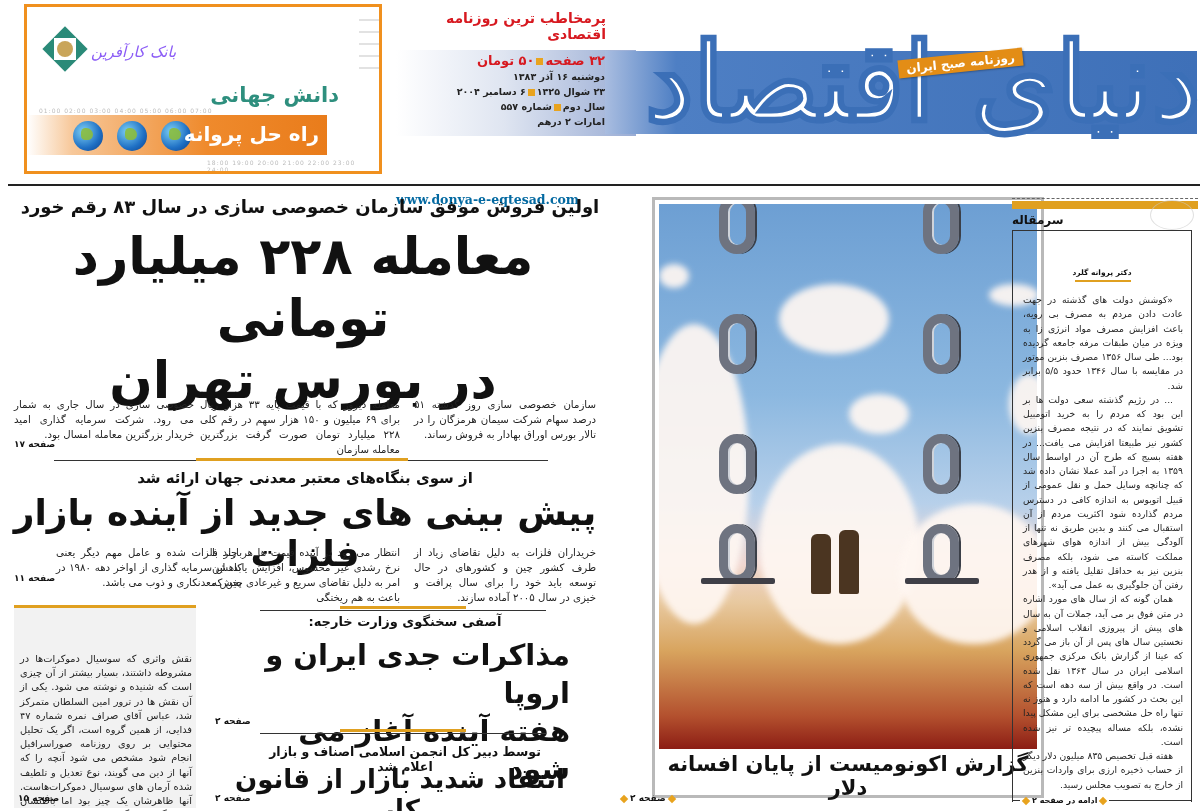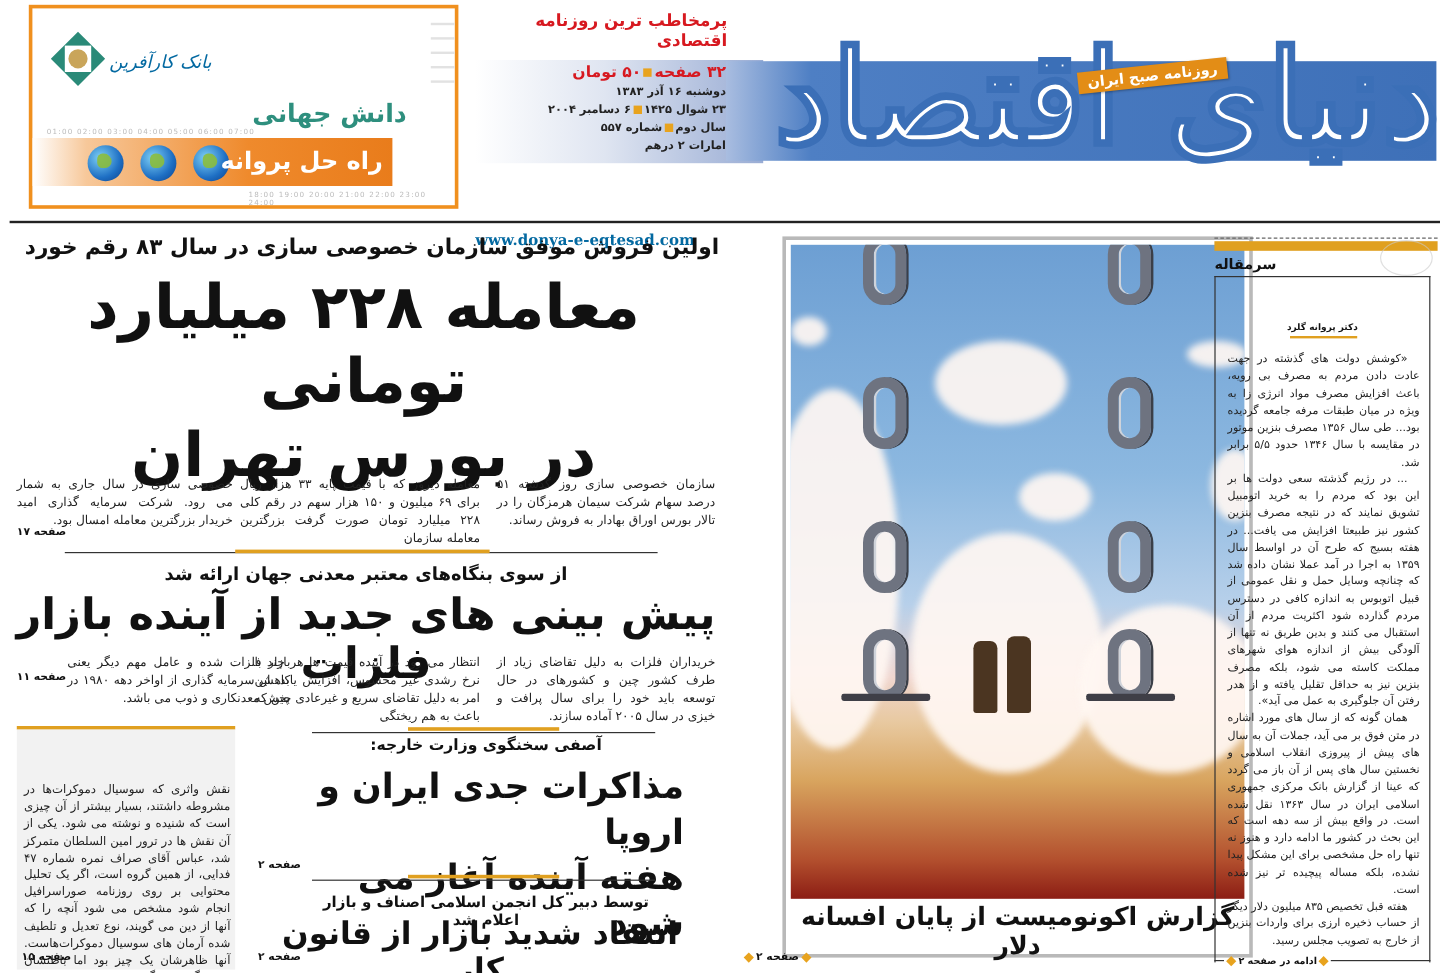--- a/index.html
+++ b/index.html
@@ -8,21 +8,21 @@
   .abs { position: absolute; }
 
   
   .ad-box { left: 24px; top: 4px; width: 358px; height: 170px; border: 3px solid #f0901e; background: #fff; direction: rtl; overflow: hidden; }
   .ad-lines { position: absolute; right: 0; top: 12px; width: 20px; }
   .ad-lines div { height: 2px; background: #e2e2e2; margin-bottom: 10px; }
   .ad-logo { position: absolute; left: 16px; top: 20px; width: 44px; height: 44px; }
   .ad-logo .diamond { position: absolute; left: 6px; top: 6px; width: 32px; height: 32px; background: #2a8a78; transform: rotate(45deg); }
   .ad-logo .sq { position: absolute; left: 11px; top: 11px; width: 22px; height: 22px; background: #fff; }
   .ad-logo .circle { position: absolute; left: 14px; top: 14px; width: 16px; height: 16px; border-radius: 50%; background: #c9a55a; }
-  .ad-bankname { position: absolute; left: 64px; top: 36px; font-family: "DejaVu Serif", serif; font-size: 15px; font-style: italic; color: #0369a1; }
+  .ad-bankname { position: absolute; left: 64px; top: 36px; font-family: "DejaVu Serif", serif; font-size: 15px; font-style: italic; color: #8b5cf6; }
   .ad-title { position: absolute; right: 40px; top: 76px; font-size: 21px; font-weight: bold; color: #2e8f7e; }
   .ad-times { position: absolute; left: 12px; font-size: 6px; color: #bbb; letter-spacing: 1px; direction: ltr; }
   .ad-band { position: absolute; left: 0; right: 52px; top: 108px; height: 40px; background: linear-gradient(to right, #fff 0%, #f7c89a 15%, #ef8a2c 60%, #e97c1b 100%); }
   .ad-band-text { position: absolute; right: 8px; top: 7px; font-size: 20px; font-weight: bold; color: #fff; }
   .globe { position: absolute; top: 6px; width: 30px; height: 30px; border-radius: 50%; background: radial-gradient(circle at 35% 35%, #7ed0f5, #1e6fc4 60%, #0d3e86); }
   .globe::after { content: ""; position: absolute; left: 8px; top: 7px; width: 12px; height: 12px; background: #8bbd3c; border-radius: 40% 60% 50% 40%; opacity: .9; }
 
   .tagline { left: 396px; top: 10px; width: 210px; text-align: right; font-size: 14px; font-weight: bold; color: #d71920; }
   .info-band { left: 396px; top: 50px; width: 240px; height: 86px; background: linear-gradient(to right, #ffffff 0%, #dfe5f1 45%, #99acd4 100%); }
   .info-lines { position: absolute; left: 400px; top: 52px; width: 205px; text-align: right; font-size: 9.5px; font-weight: bold; line-height: 15px; color: #222; }
@@ -51,21 +51,21 @@
   .rule { height: 1px; background: #333; }
   .rule-accent { height: 3px; background: #e0a020; }
   .metals-rule { left: 54px; top: 460px; width: 494px; }
   .metals-accent { left: 196px; top: 458px; width: 212px; }
 
   .metals-kicker { left: 120px; top: 469px; width: 370px; text-align: center; font-size: 15px; font-weight: bold; }
   .metals-headline { left: 8px; top: 492px; width: 594px; text-align: center; font-size: 36px; font-weight: bold; letter-spacing: -1px; }
   .metals-col1 { left: 414px; top: 545px; width: 182px; }
   .metals-col2 { left: 212px; top: 545px; width: 188px; }
   .metals-col3 { left: 14px; top: 545px; width: 186px; margin-left: 42px; }
-  .metals-page { left: 14px; top: 560px; }
+  .metals-page { left: 14px; top: 573px; }
 
   
   .sd-accent { left: 14px; top: 605px; width: 182px; height: 3px; background: #e0a020; }
   .sd-box { left: 14px; top: 608px; width: 182px; height: 200px; background: #f2f2f2; }
   .sd-title { position: absolute; left: 0; top: 2px; width: 100%; text-align: center; font-size: 15.5px; font-weight: bold; line-height: 19px; }
   .sd-body { position: absolute; left: 6px; top: 44px; width: 172px; font-size: 9.8px; line-height: 14.2px; text-align: justify; color: #222; }
   .sd-page { position: absolute; left: 4px; top: 185px; }
 
   
   .eu-rule { left: 260px; top: 610px; width: 286px; }

